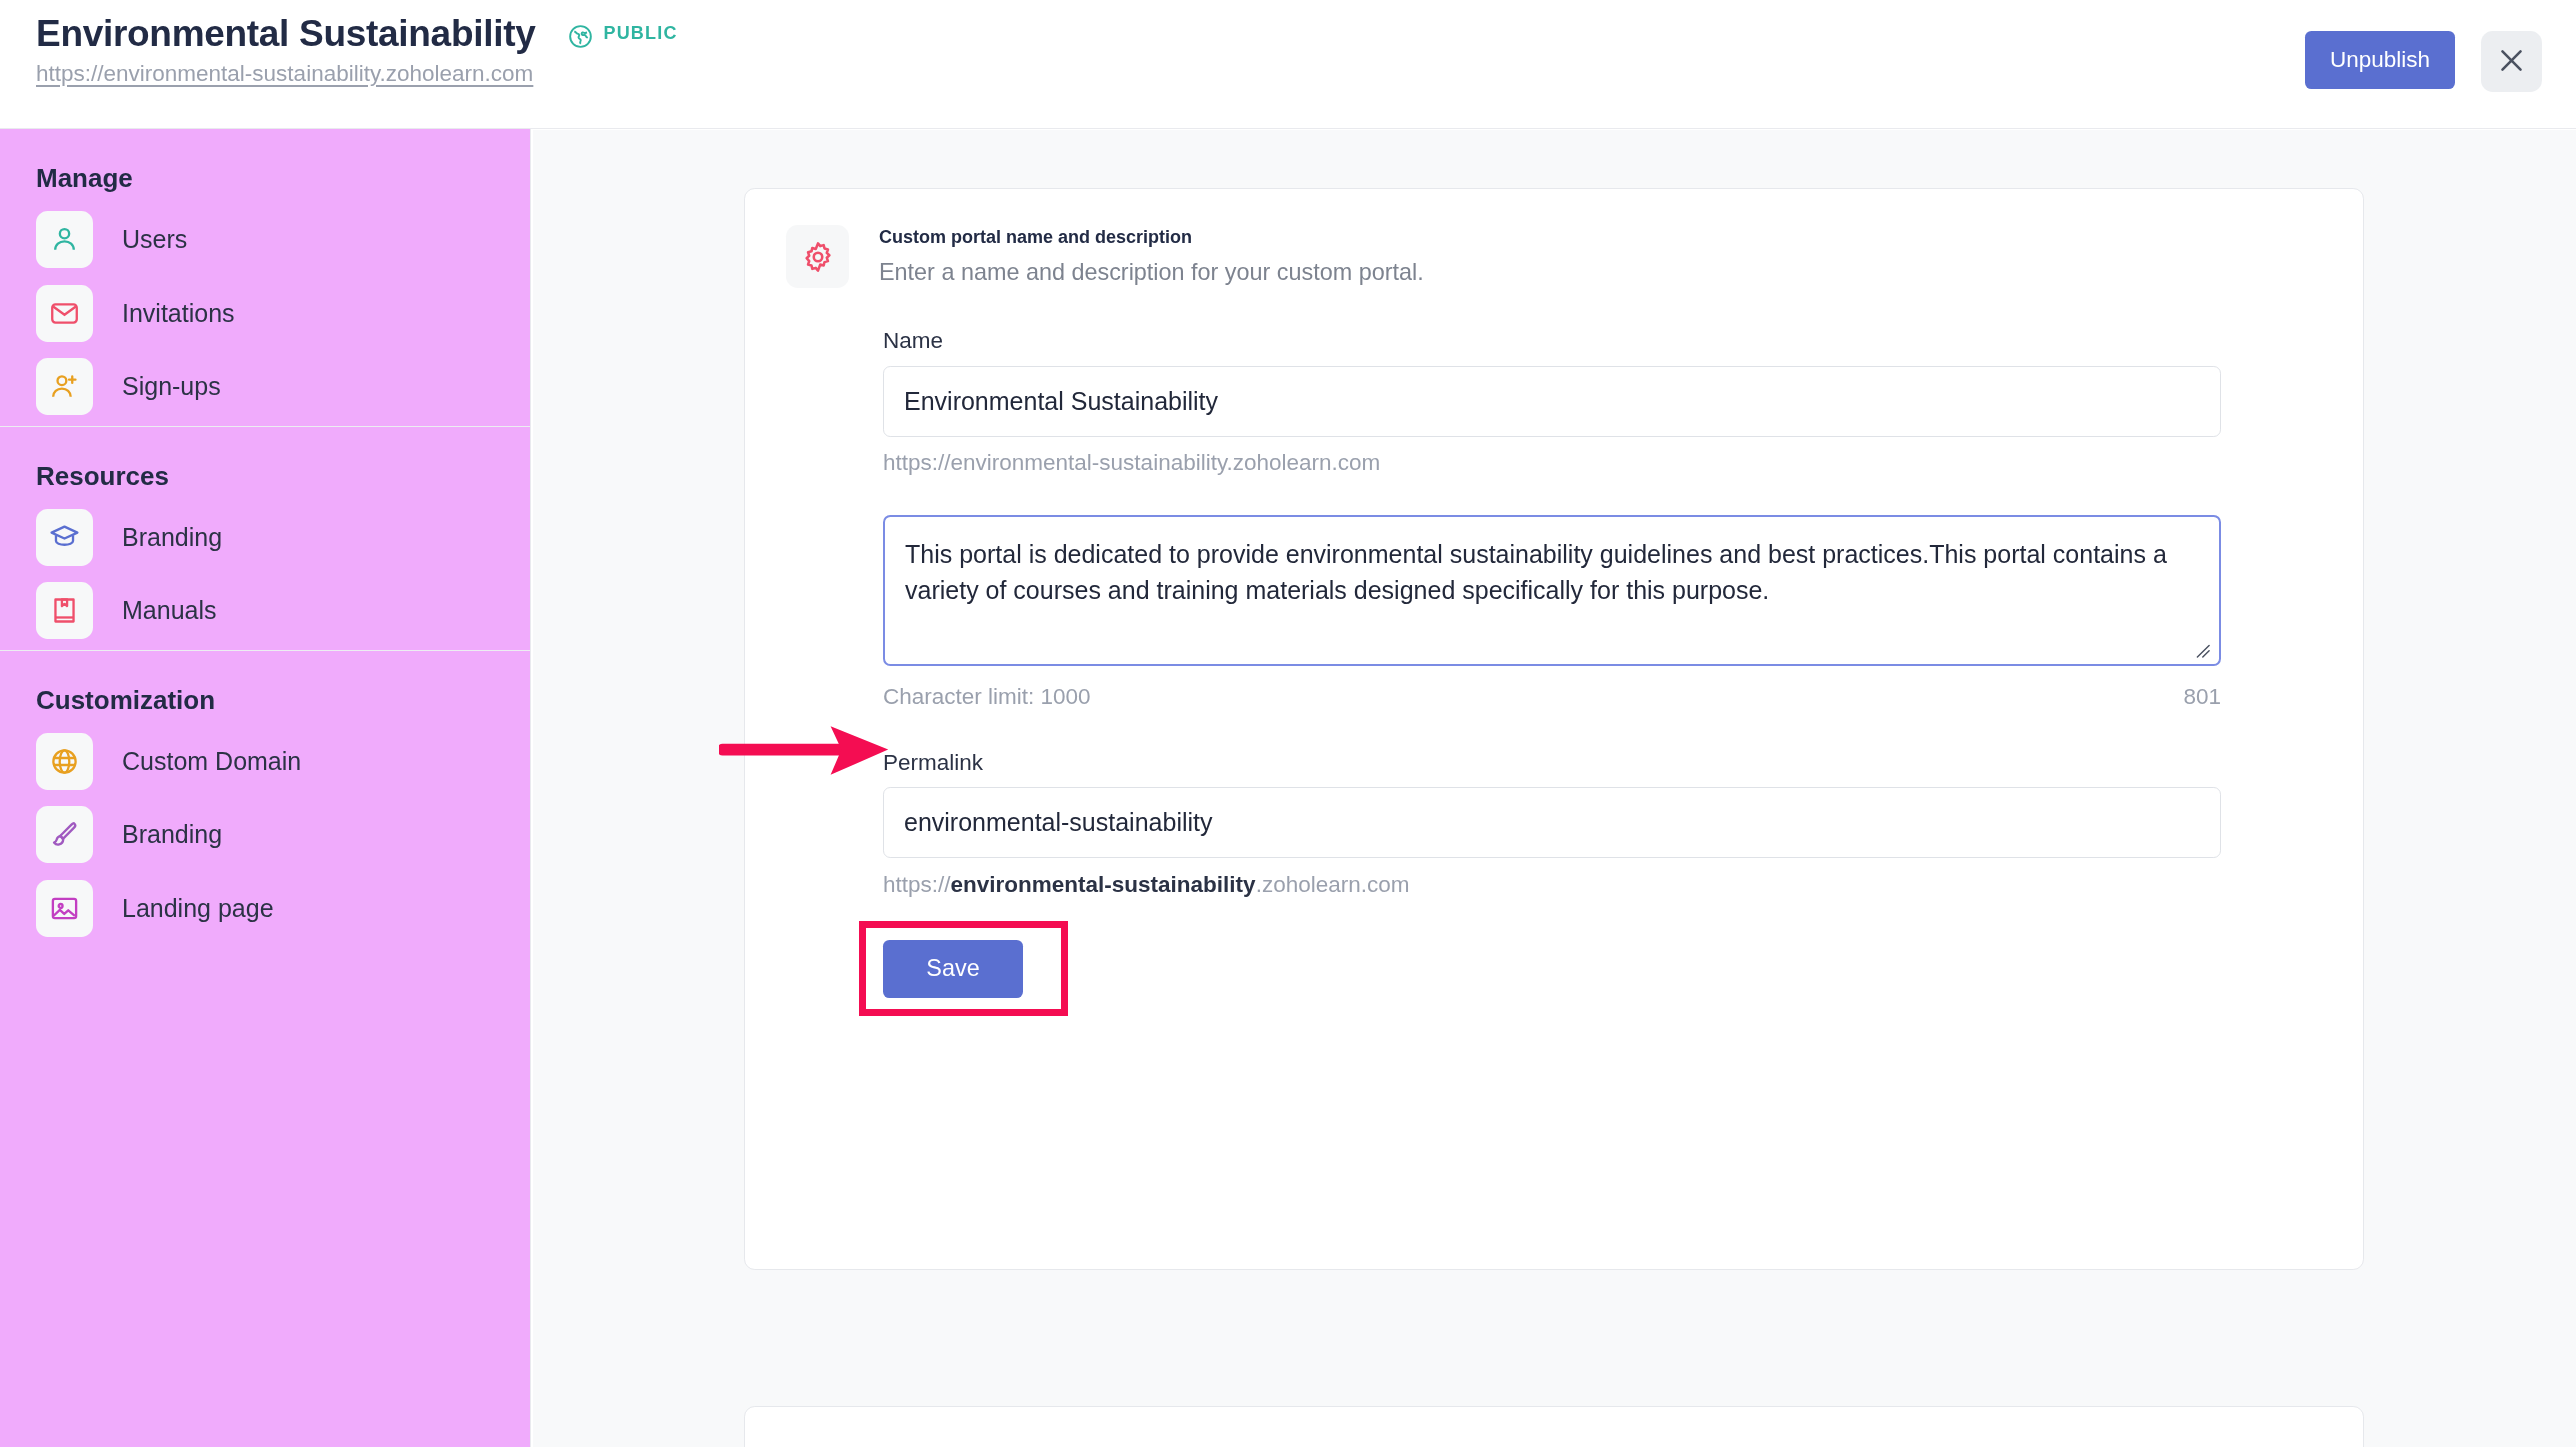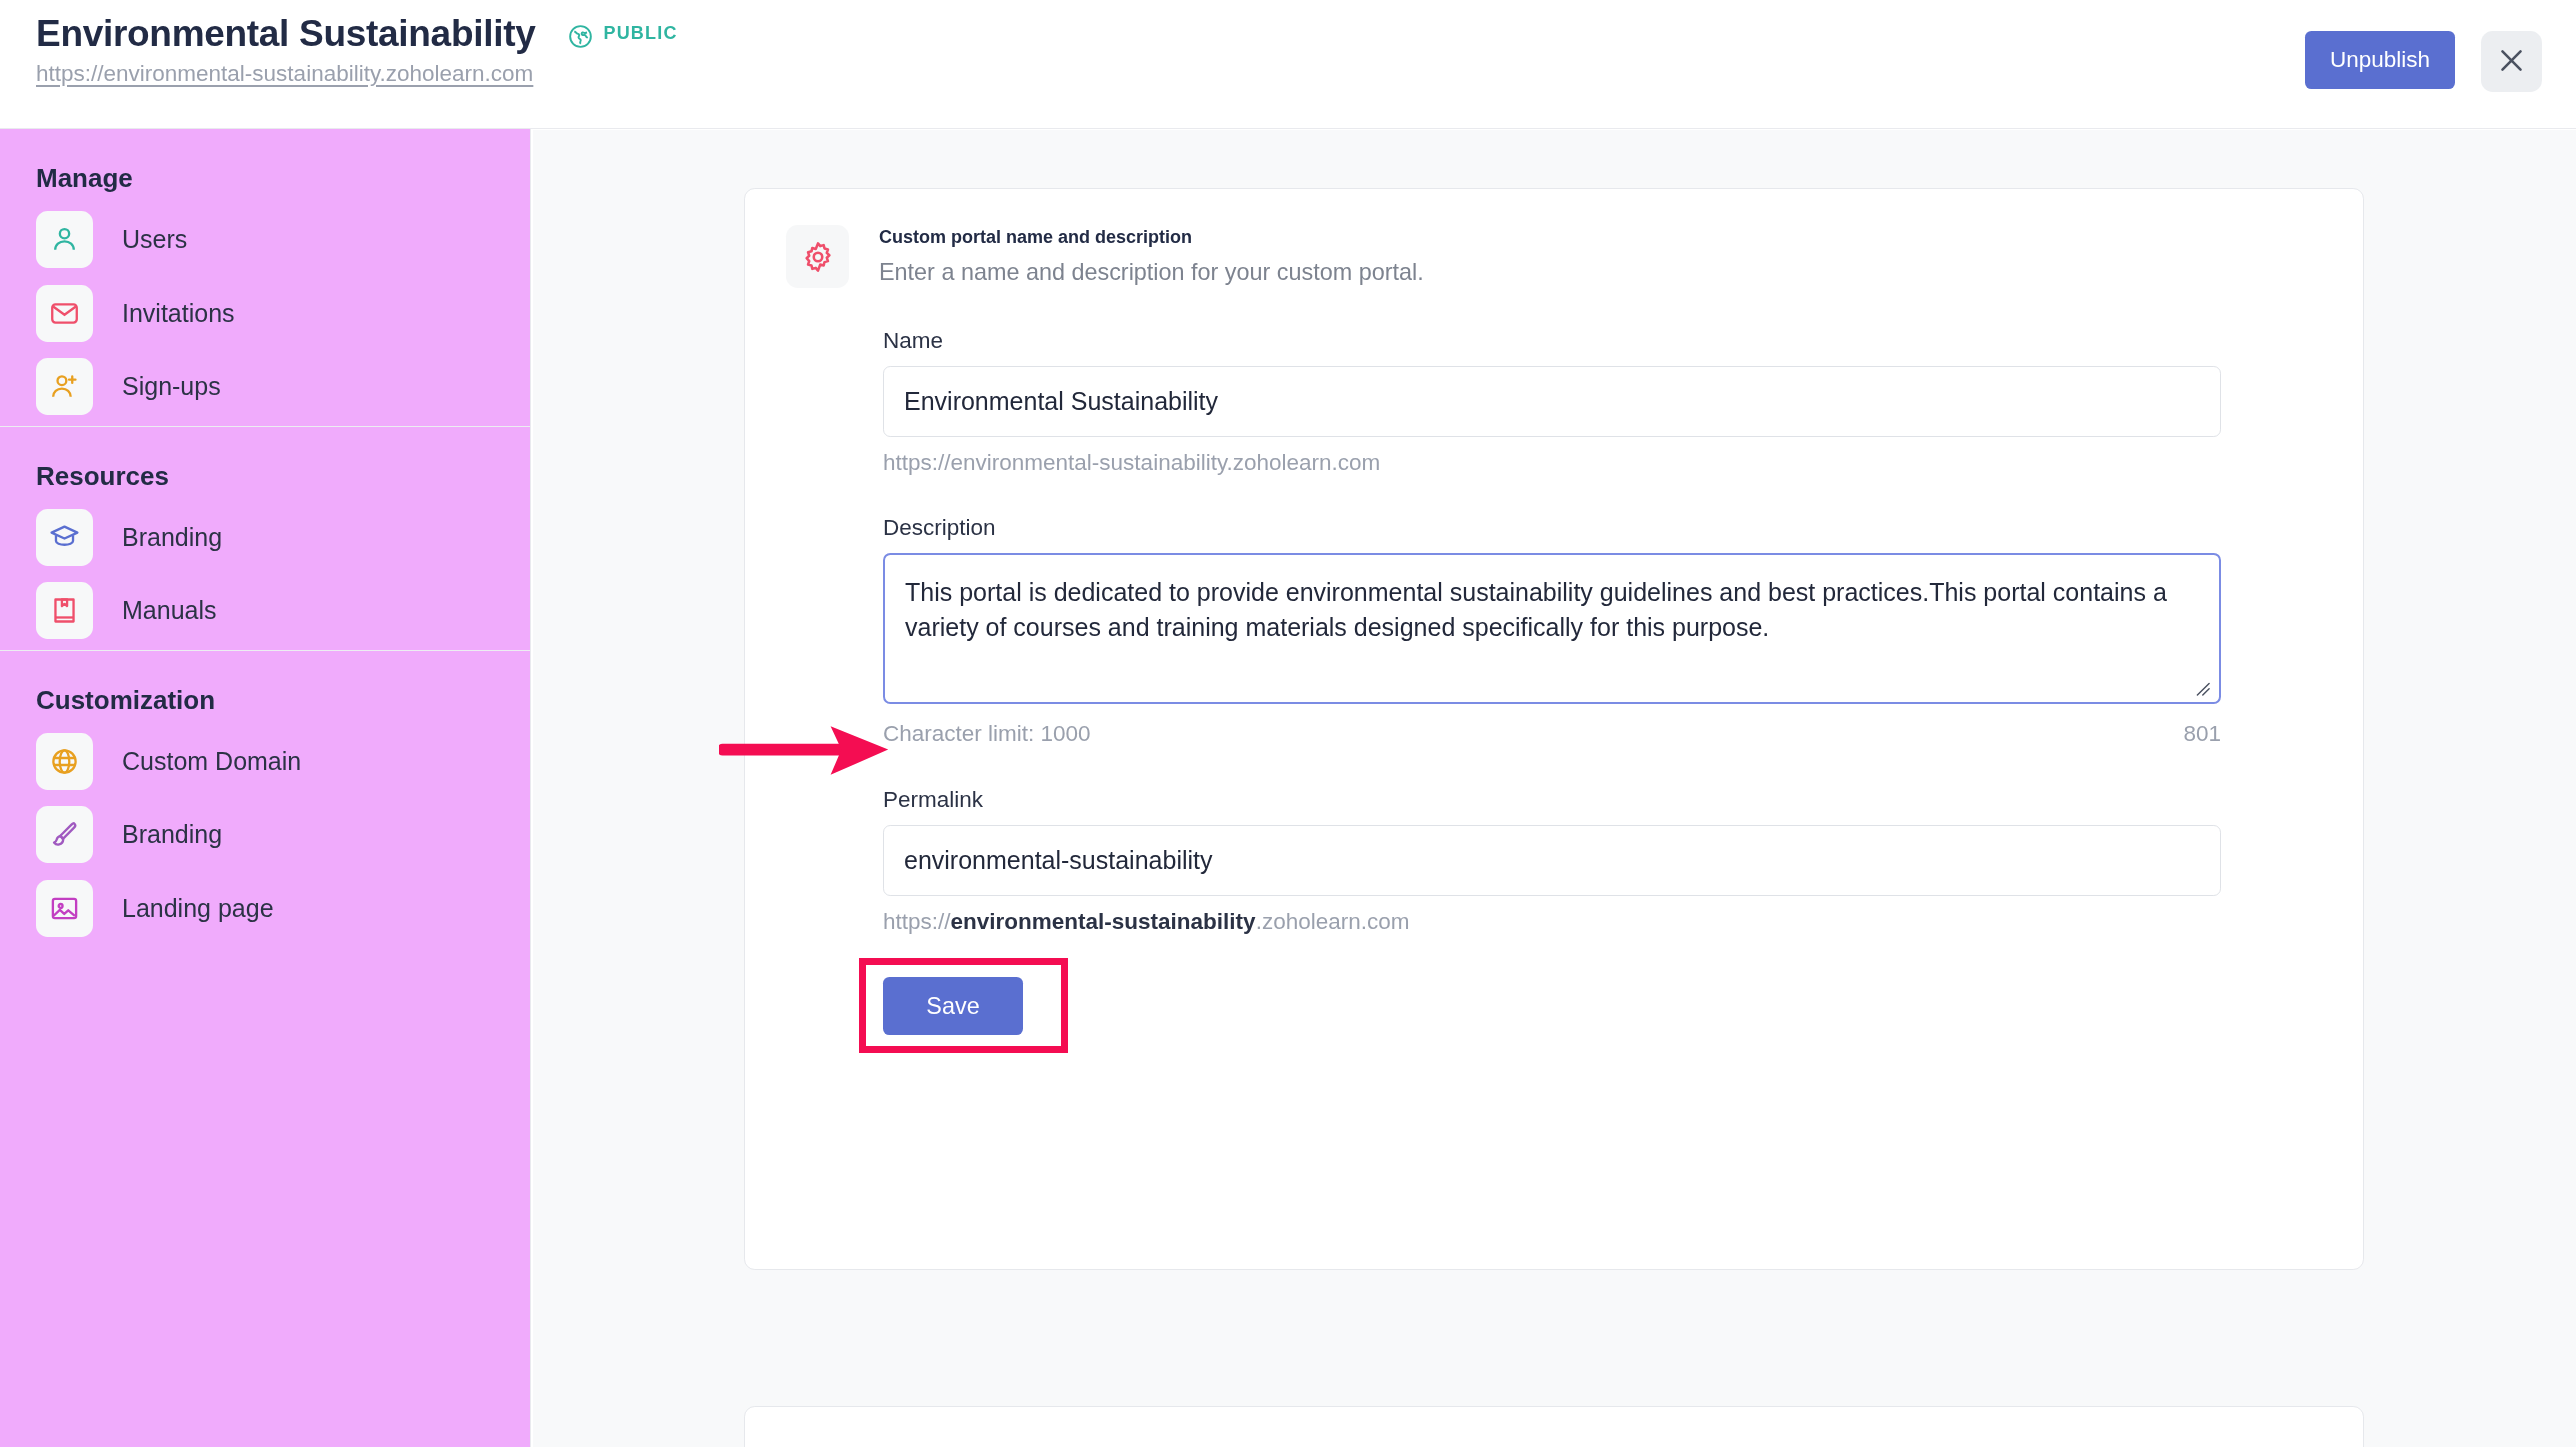--- a/index.html
+++ b/index.html
@@ -282,21 +282,20 @@
 
         
         <div>
           <div class="field-label">Name</div>
           <input class="text-input" type="text" value="Environmental Sustainability" style="">
           <div class="helper">https://environmental-sustainability.zoholearn.com</div>
         </div>
 
         
         <div class="desc-block">
-          <div class="field-label">Description</div>
           <div style="position:relative;width:1338px;">
             <textarea class="textarea" style="">This portal is dedicated to provide environmental sustainability guidelines and best practices.This portal contains a variety of courses and training materials designed specifically for this purpose.</textarea>
             <span class="resize-grip">
               <svg viewBox="0 0 20 20" width="18" height="18" fill="none" stroke="#4a5160" stroke-width="1.6" stroke-linecap="round">
                 <path d="M19 6L6 19M19 12l-7 7"></path>
               </svg>
             </span>
           </div>
           <div class="meta-row">
             <span>Character limit: 1000</span>

